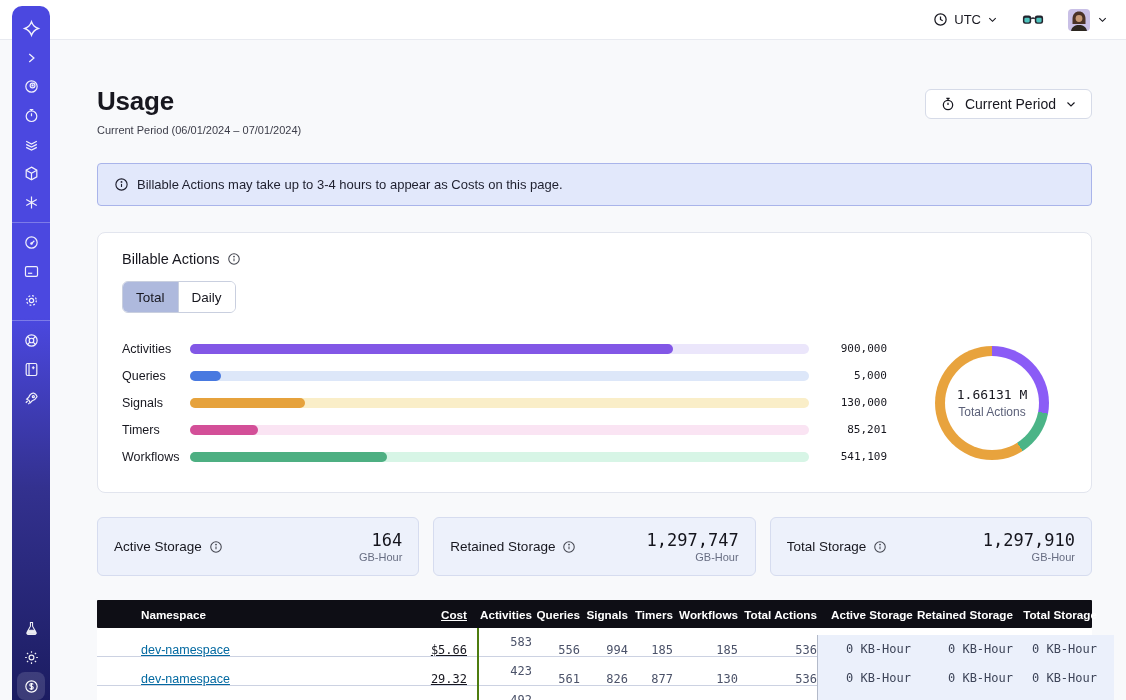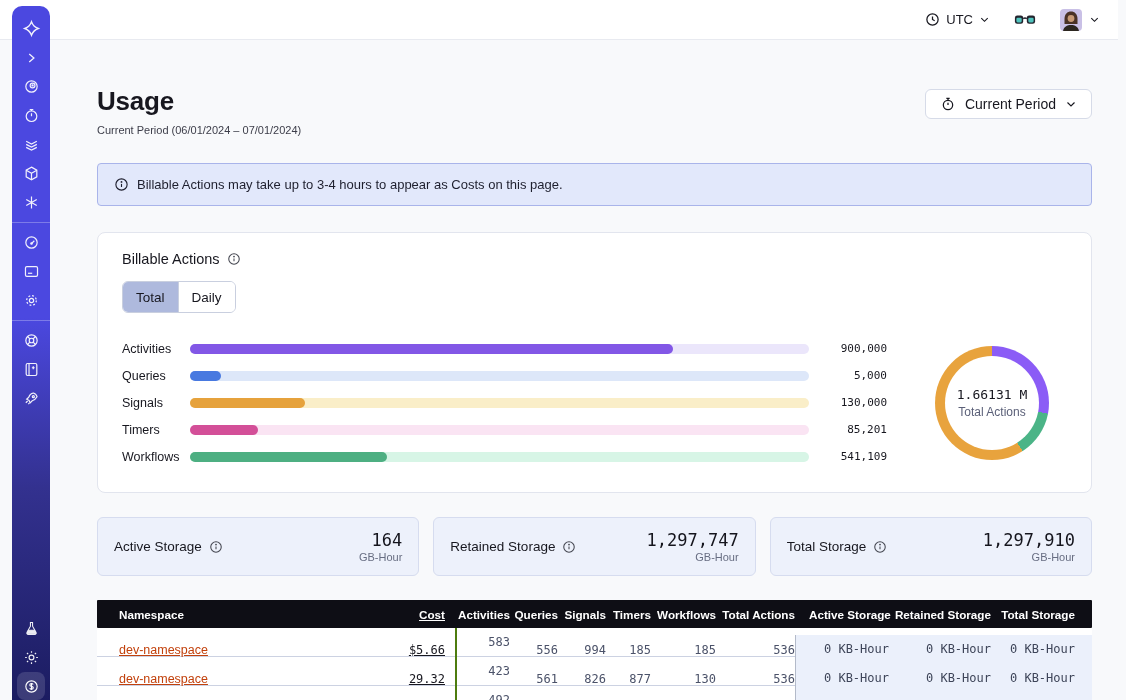--- a/index.html
+++ b/index.html
@@ -6,21 +6,21 @@
   html,body { width:1126px; height:700px; overflow:hidden; }
   body {
     font-family:"Liberation Sans", sans-serif;
     background:#f8f9fb;
     color:#17171f;
     position:relative;
   }
 
   
   .topbar {
-    position:absolute; top:0; left:0; right:8px; height:40px;
+    position:absolute; top:0; left:0; right:0; height:40px;
     background:#ffffff; border-bottom:1px solid #e8eaf0;
     display:flex; align-items:center; justify-content:flex-end;
     padding-right:18px; gap:24px; z-index:5;
   }
   .tz-picker { display:flex; align-items:center; gap:6px; cursor:pointer; }
   .tz-label { font-size:13px; }
   .icon-btn { display:flex; align-items:center; cursor:pointer; }
   .user-menu { display:flex; align-items:center; gap:7px; cursor:pointer; }
   .avatar { width:22px; height:22px; border-radius:4px; overflow:hidden; display:block; }
 
@@ -94,29 +94,30 @@
   .storage-val { text-align:right; }
   .storage-num { font-family:"DejaVu Sans Mono", monospace; font-size:17px; color:#15151d; }
   .storage-unit { font-size:11px; color:#676d82; margin-top:1px; }
 
   
   .usage-table { margin-top:24px; }
   .tr {
     display:grid;
     grid-template-columns:236px 122px 55px 48px 48px 45px 65px 79px 14px 80px 102px 101px;
     align-items:center;
+    padding-left:22px;
   }
   .thead { background:#0e0e15; color:#fff; height:28px; font-size:11.7px; font-weight:600; border-radius:1px; }
   .tbody .tr { height:29px; background:#fff; border-bottom:1px solid #ccd2e2; font-size:12px; }
   .c { text-align:right; white-space:nowrap; }
   .c-namespace { text-align:left; padding-left:22px; }
   .c-cost { padding-right:10px;text-decoration:underline; }
   .c-last { padding-right:17px; }
   .thead .c-namespace { font-weight:600; }
-  .ns-link { color:#c2410c; text-decoration:underline; font-size:12.5px; cursor:pointer; }
+  .ns-link { color:#0369a1; text-decoration:underline; font-size:12.5px; cursor:pointer; }
   .num { font-family:"DejaVu Sans Mono", monospace; font-size:12px; color:#4b5269; }
   .cost-val { font-family:"DejaVu Sans Mono", monospace; font-size:12px; color:#17171f; }
   .tbody .c-activities { border-left:2px solid #4d7c0f; height:43px; line-height:29px; }
   .tbody .sto { background:#ebf0fb; height:29px; line-height:29px; color:#3e4559; }
   .tbody .sto-first { border-left:1px solid #b3bac9; }
 
   .iinfo { flex:none; display:block; }
 </style>
 </head>
 <body>

